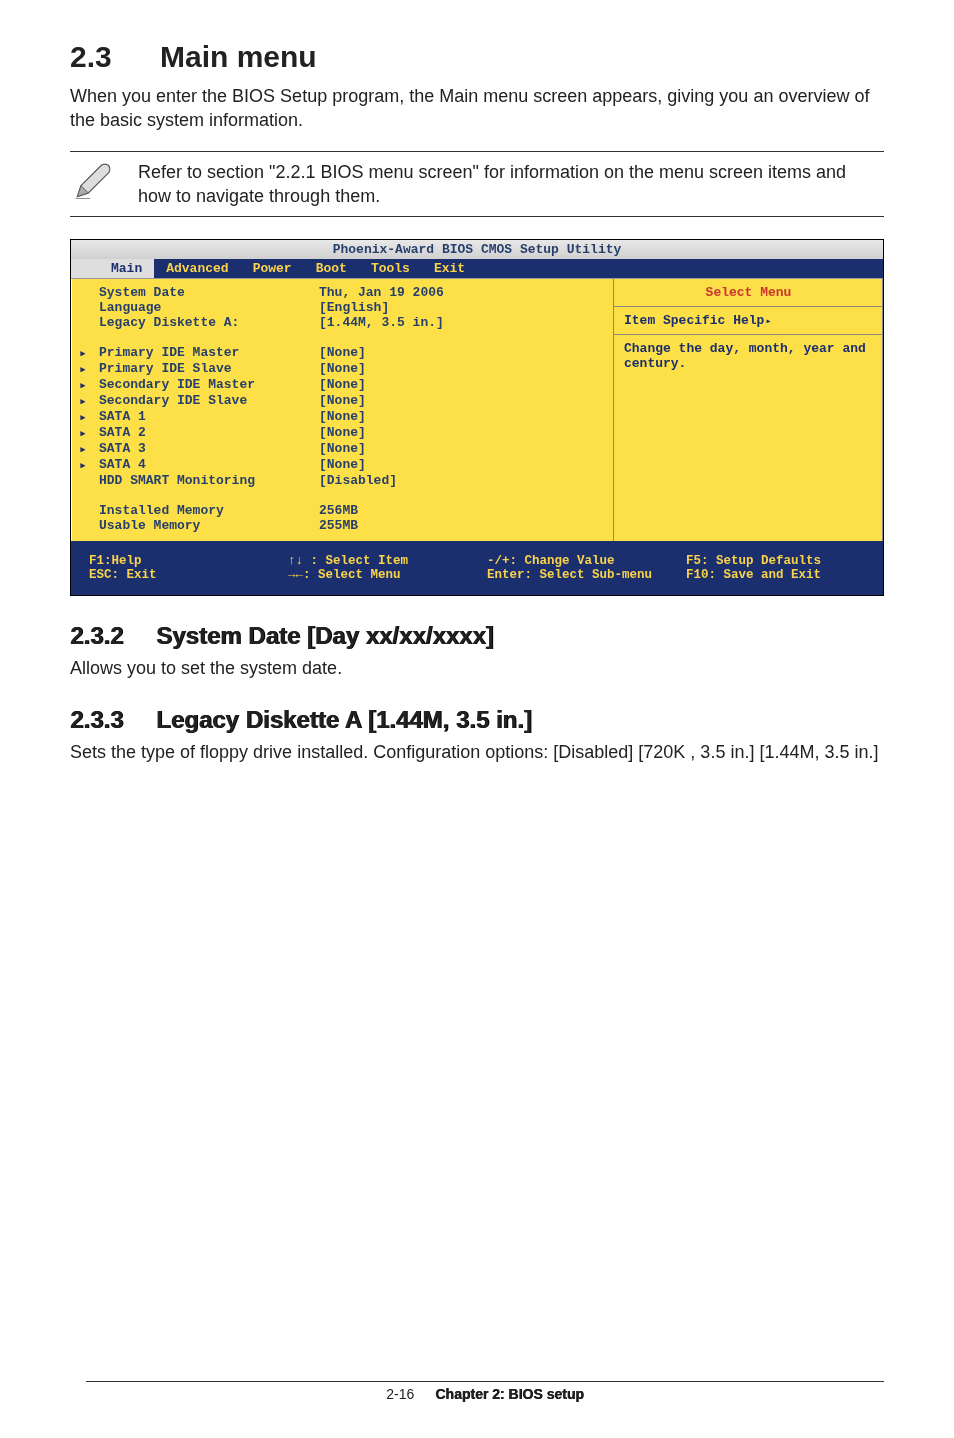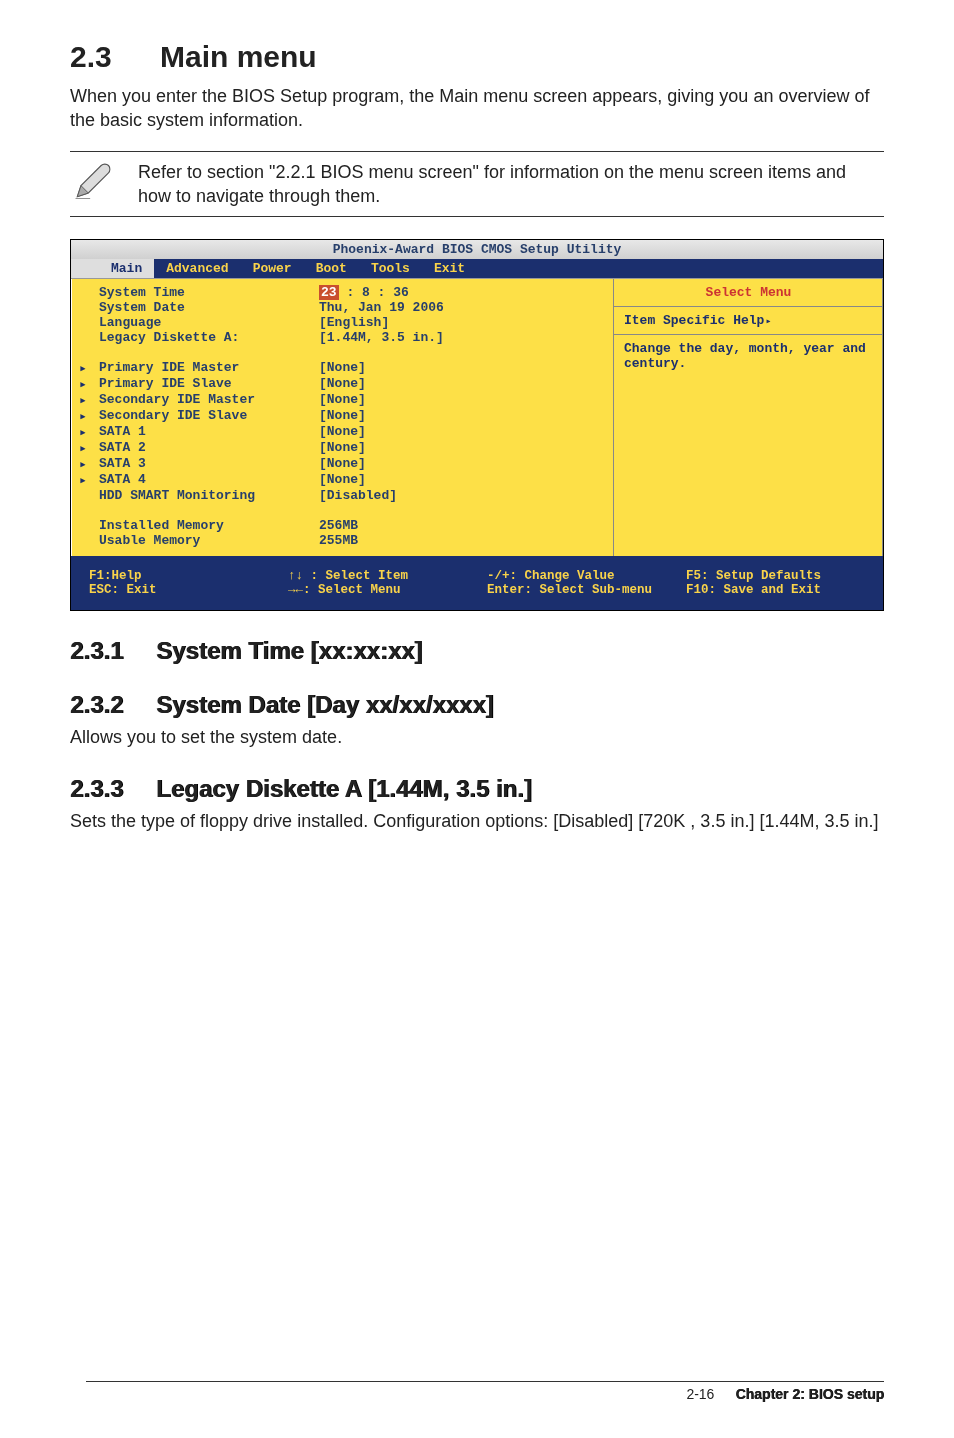--- a/index.html
+++ b/index.html
@@ -121,21 +121,21 @@
     text-shadow: 1px 0 0 #000;
   }
   h2.subsection .snum { display:inline-block; width:86px; }
   .page-footer {
     position: absolute;
     bottom: 36px;
     left: 86px;
     right: 70px;
     border-top: 1px solid #333;
     display: flex;
-    justify-content: flex-end;
+    justify-content: center;
     font-size: 14px;
     padding-top: 4px;
   }
   .page-footer .right { font-weight: bold; text-shadow: 0.5px 0 0 #000; margin-left: 21px;}
   .help-arrow::after{content:"\25B8"; font-size:10px; margin-left:1px;}
 </style>
 </head>
 <body>
 
 <h1 class="section-title">
@@ -163,24 +163,20 @@
   <div class="mi active">Main</div>
       <div class="mi">Advanced</div>
       <div class="mi">Power</div>
       <div class="mi">Boot</div>
       <div class="mi">Tools</div>
       <div class="mi">Exit</div>
     </div>
   <div class="bios-body">
     <div class="left-pane" id="left-pane"><div class="row">
           <span class="marker"></span>
-          <span class="label">System Time</span>
-          <span class="value"><span class="hilite">23</span> : 8 : 36</span>
-        </div><div class="row">
-          <span class="marker"></span>
           <span class="label">System Date</span>
           <span class="value">Thu, Jan 19 2006</span>
         </div><div class="row">
           <span class="marker"></span>
           <span class="label">Language</span>
           <span class="value">[English]</span>
         </div><div class="row">
           <span class="marker"></span>
           <span class="label">Legacy Diskette A:</span>
           <span class="value">[1.44M, 3.5 in.]</span>
@@ -241,21 +237,20 @@
     <div class="footer-col"><span>↑↓ : Select Item</span>
 <span>→←: Select Menu</span></div>
     <div class="footer-col"><span>-/+: Change Value</span>
 <span>Enter: Select Sub-menu</span></div>
     <div class="footer-col right"><span>F5: Setup Defaults</span>
 <span>F10: Save and Exit</span></div>
   </div>
 </div>
 
 <div id="subsections">
-    <h2 class="subsection"><span class="snum">2.3.1</span>System Time [xx:xx:xx]</h2>
     <h2 class="subsection"><span class="snum">2.3.2</span>System Date [Day xx/xx/xxxx]</h2>
     <p class="body">Allows you to set the system date.</p>
     <h2 class="subsection"><span class="snum">2.3.3</span>Legacy Diskette A [1.44M, 3.5 in.]</h2>
     <p class="body">Sets the type of floppy drive installed. Configuration options: [Disabled] [720K , 3.5 in.] [1.44M, 3.5 in.]</p>
   </div>
 
 <div class="page-footer">
   <span>2-16</span>
   <span class="right">Chapter 2: BIOS setup</span>
 </div>

